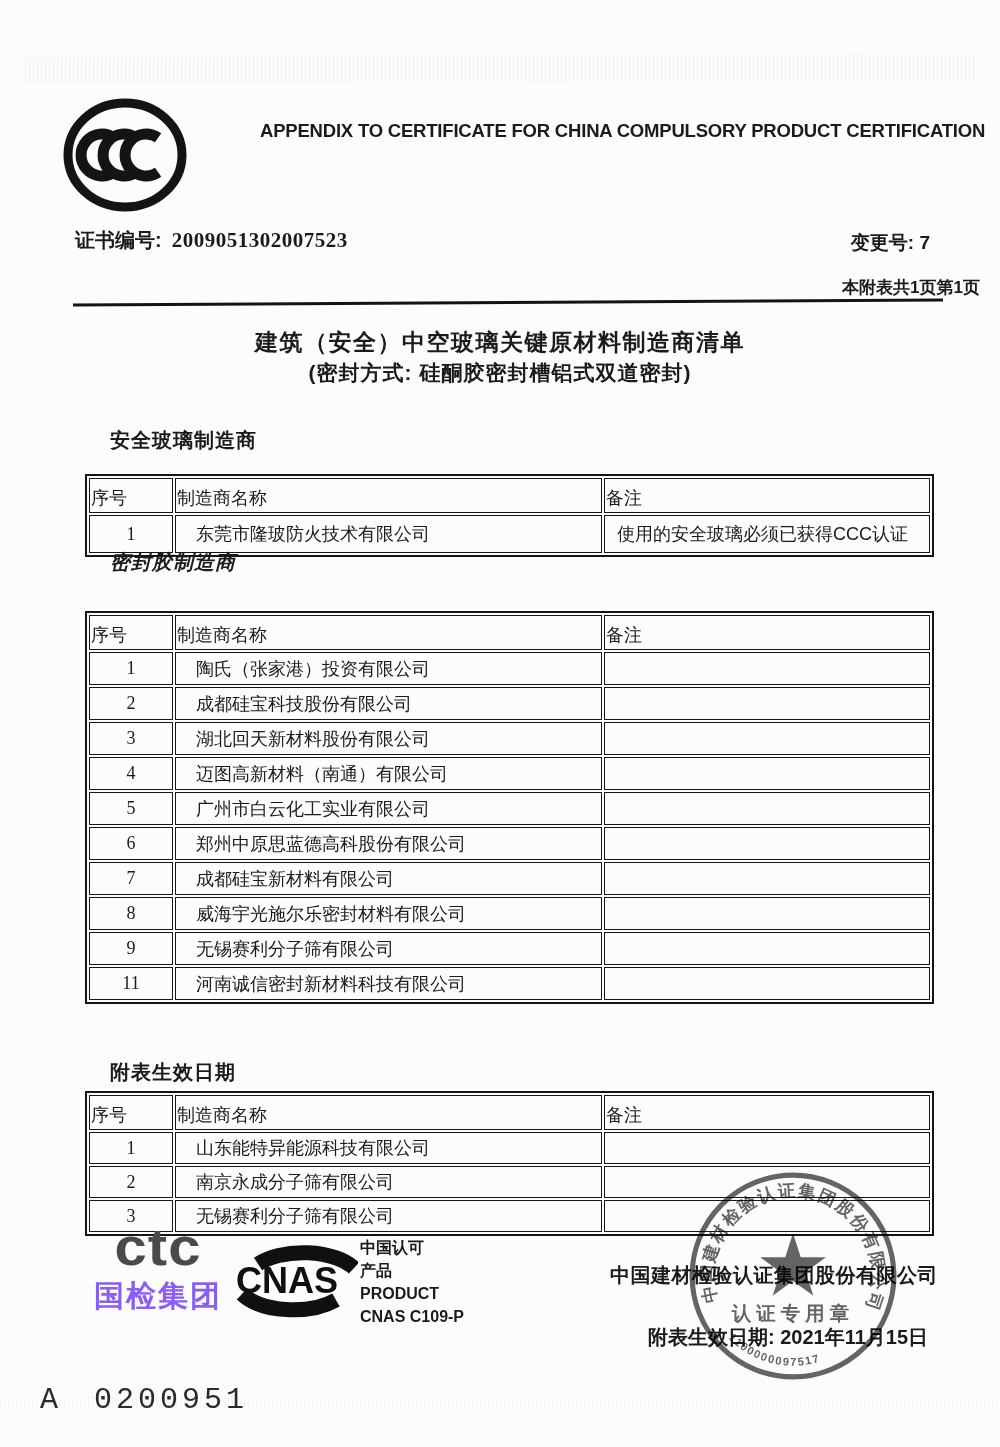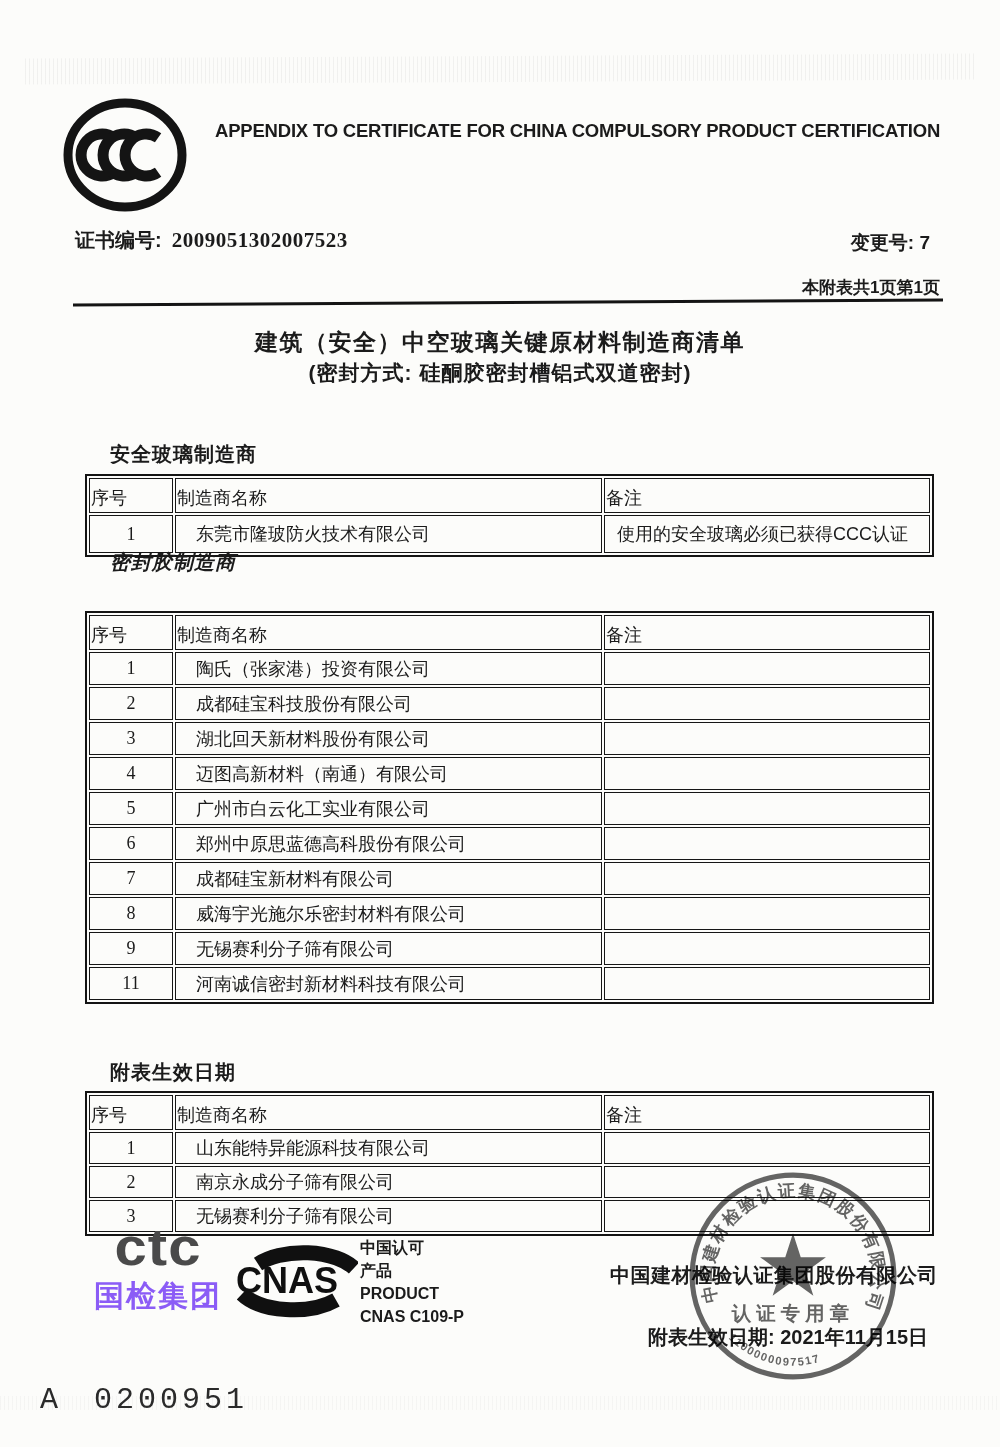--- a/index.html
+++ b/index.html
@@ -13,35 +13,35 @@
   
   .noise{position:absolute;pointer-events:none;opacity:.35;
     background:repeating-linear-gradient(90deg, rgba(70,70,70,.18) 0 1px, transparent 1px 4px);}
   .noise.top{left:25px;top:56px;width:950px;height:26px;transform:rotate(-.3deg);}
   .noise.bottom{left:0;top:1396px;width:1000px;height:14px;opacity:.22;}
 
   
   .ccc-logo{left:60px;top:95px;width:130px;height:122px;}
   .title-block{left:215px;top:112px;width:710px;text-align:center;}
   .title-zh{font-size:37px;font-weight:bold;letter-spacing:5px;line-height:52px;white-space:nowrap;}
-  .title-en{font-size:18.5px;font-weight:bold;letter-spacing:-.2px;margin-top:8px;white-space:nowrap;}
+  .title-en{font-size:18.5px;font-weight:bold;letter-spacing:-.2px;margin-top:8px;white-space:nowrap;margin-left:45px;}
 
   .cert-row{left:75px;top:227px;width:860px;font-size:20px;font-weight:bold;}
   .cert-no-value{font-family:Liberation Serif, serif;font-size:21px;margin-left:10px;letter-spacing:.5px;}
   .change-no{position:absolute;right:5px;top:3px;font-size:19px;font-weight:bold;}
 
-  .page-info{left:0;top:276px;width:940px;text-align:right;font-size:17px;font-weight:bold;}
+  .page-info{left:0;top:276px;width:940px;text-align:right;font-size:17px;font-weight:bold;padding-left:40px;}
   .rule{left:73px;top:301px;width:870px;height:3px;background:#141414;transform:rotate(-.33deg);}
 
   .doc-title{left:0;top:326px;width:1000px;text-align:center;font-weight:bold;}
   .doc-title .l1{font-size:23px;letter-spacing:1.5px;line-height:32px;}
   .doc-title .l2{font-size:21px;letter-spacing:1px;line-height:30px;}
 
   .section-title{left:110px;font-size:20px;font-weight:bold;letter-spacing:1px;}
-  #sec1-title{top:441px;} #sec2-title{top:549px;font-style:italic;} #sec3-title{top:1059px;}
+  #sec1-title{top:427px;} #sec2-title{top:549px;font-style:italic;} #sec3-title{top:1059px;}
 
   table.mfr{position:absolute;left:85px;width:843px;table-layout:fixed;
     border-collapse:separate;border-spacing:2px;border:2.5px solid #141414;}
   #table1{top:474px;} #table2{top:611px;} #table3{top:1091px;}
   table.mfr th,table.mfr td{border:1.5px solid #161616;font-size:18px;font-weight:normal;
     overflow:hidden;white-space:nowrap;}
   table.mfr th{text-align:left;vertical-align:middle;padding-top:6px;}
   td.no-cell{text-align:center;font-family:"Liberation Serif",serif;font-size:18px;}
   td.name-cell{padding-left:20px;}
   td.remark-cell{padding-left:12px;}

